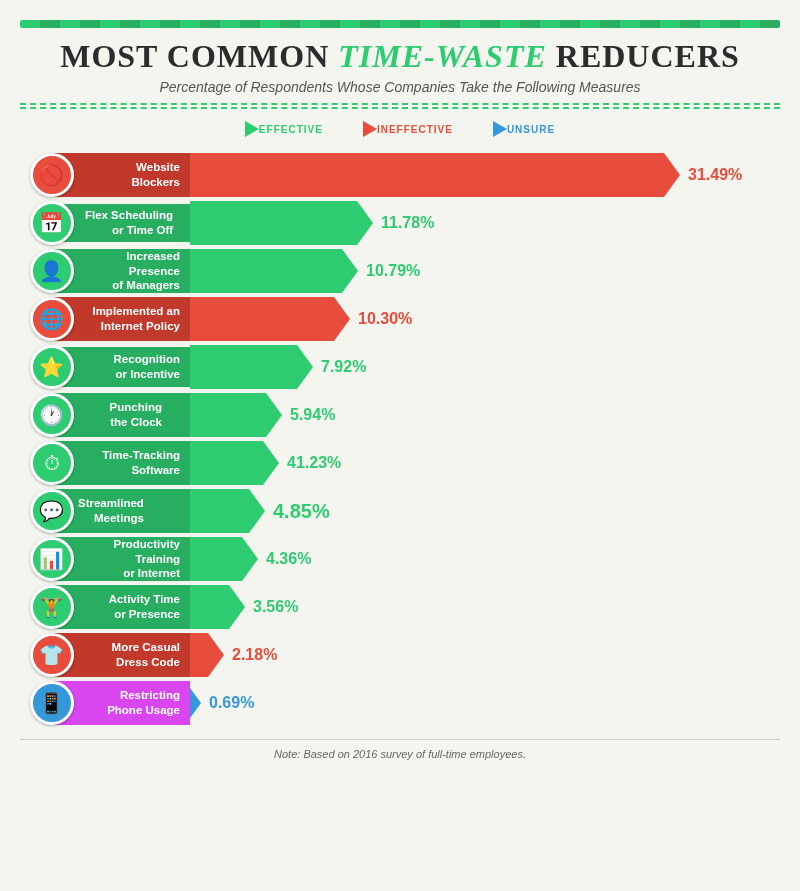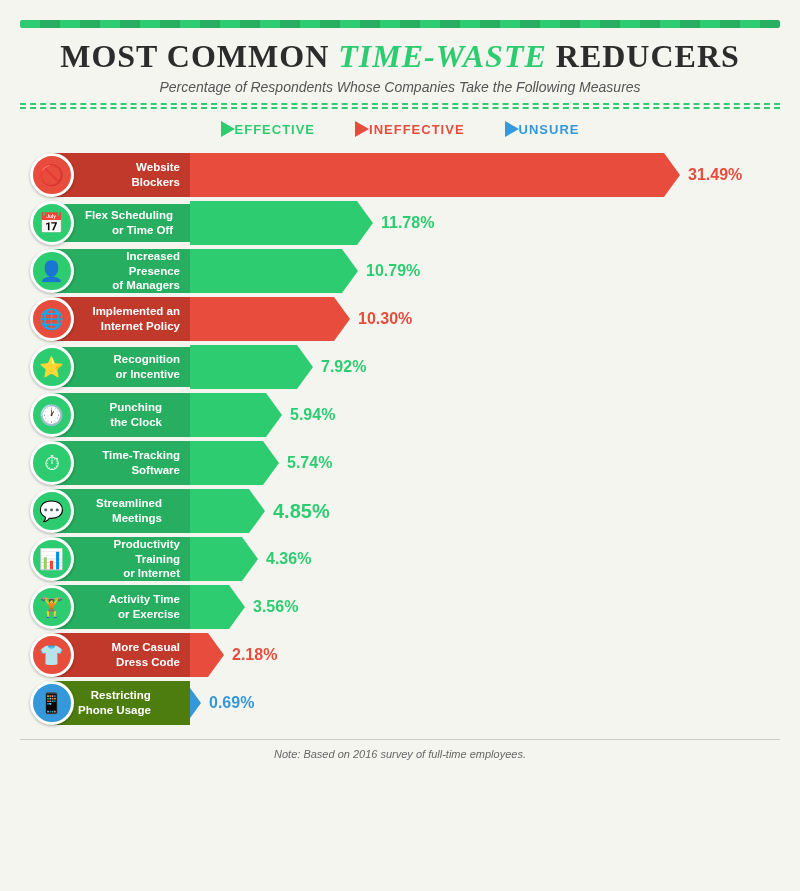--- a/index.html
+++ b/index.html
@@ -55,21 +55,21 @@
     
     .legend {
       display: flex;
       justify-content: center;
       gap: 40px;
       margin-bottom: 16px;
     }
     .legend-item {
       display: flex;
       align-items: center;
-      font-size: 13px;
+      font-size: 10px;
       font-weight: bold;
       letter-spacing: 1px;
     }
     .legend-arrow {
       width: 0;
       height: 0;
     }
     .legend-arrow-green {
       border-top: 8px solid transparent;
       border-bottom: 8px solid transparent;
@@ -205,26 +205,26 @@
         </div>
       </div>
       <div style="display: flex; align-items: center; margin-bottom: 4px; position: relative;">
         <div style="width: 44px; height: 44px; border-radius: 50%; display: flex; align-items: center; justify-content: center; flex-shrink: 0; font-size: 20px; color: white; border: 3px solid white; box-shadow: rgba(0, 0, 0, 0.3) 0px 1px 3px; z-index: 2; position: relative; background: rgb(46, 204, 113); margin-right: -2px;">⏱</div>
         <div style="background: rgb(39, 174, 96); height: 44px; display: flex; align-items: center; justify-content: flex-end; padding-right: 10px; flex-shrink: 0; width: 140px; margin-left: -22px; padding-left: 28px;">
           <span style="font-size: 11.5px; font-weight: bold; color: white; text-align: right; line-height: 1.3; white-space: pre-line;">Time-Tracking
 Software</span>
         </div>
         <div style="flex: 1 1 0%; height: 44px; position: relative; display: flex; align-items: center;">
           <div style="height: 100%; width: 89px; background: rgb(46, 204, 113); clip-path: polygon(0px 0px, calc(100% - 16px) 0px, 100% 50%, calc(100% - 16px) 100%, 0px 100%); position: relative;"></div>
-          <span style="position: absolute; left: 97px; font-size: 16px; font-weight: bold; white-space: nowrap; color: rgb(46, 204, 113);">5.74%</span>
+          <span style="position: absolute; left: 97px; font-size: 16px; font-weight: bold; white-space: nowrap; color: rgb(46, 204, 113);">41.23%</span>
         </div>
       </div>
       <div style="display: flex; align-items: center; margin-bottom: 4px; position: relative;">
         <div style="width: 44px; height: 44px; border-radius: 50%; display: flex; align-items: center; justify-content: center; flex-shrink: 0; font-size: 20px; color: white; border: 3px solid white; box-shadow: rgba(0, 0, 0, 0.3) 0px 1px 3px; z-index: 2; position: relative; background: rgb(46, 204, 113); margin-right: -2px;">💬</div>
-        <div style="background: rgb(39, 174, 96); height: 44px; display: flex; align-items: center; justify-content: center; padding-right: 10px; flex-shrink: 0; width: 140px; margin-left: -22px; padding-left: 28px;">
+        <div style="background: rgb(39, 174, 96); height: 44px; display: flex; align-items: center; justify-content: flex-start; padding-right: 10px; flex-shrink: 0; width: 140px; margin-left: -22px; padding-left: 28px;">
           <span style="font-size: 11.5px; font-weight: bold; color: white; text-align: right; line-height: 1.3; white-space: pre-line;">Streamlined
 Meetings</span>
         </div>
         <div style="flex: 1 1 0%; height: 44px; position: relative; display: flex; align-items: center;">
           <div style="height: 100%; width: 75px; background: rgb(46, 204, 113); clip-path: polygon(0px 0px, calc(100% - 16px) 0px, 100% 50%, calc(100% - 16px) 100%, 0px 100%); position: relative;"></div>
           <span style="position: absolute; left: 83px; font-size: 20px; font-weight: bold; white-space: nowrap; color: rgb(46, 204, 113);">4.85%</span>
         </div>
       </div>
       <div style="display: flex; align-items: center; margin-bottom: 4px; position: relative;">
         <div style="width: 44px; height: 44px; border-radius: 50%; display: flex; align-items: center; justify-content: center; flex-shrink: 0; font-size: 20px; color: white; border: 3px solid white; box-shadow: rgba(0, 0, 0, 0.3) 0px 1px 3px; z-index: 2; position: relative; background: rgb(46, 204, 113); margin-right: -2px;">📊</div>
@@ -234,41 +234,41 @@
         </div>
         <div style="flex: 1 1 0%; height: 44px; position: relative; display: flex; align-items: center;">
           <div style="height: 100%; width: 68px; background: rgb(46, 204, 113); clip-path: polygon(0px 0px, calc(100% - 16px) 0px, 100% 50%, calc(100% - 16px) 100%, 0px 100%); position: relative;"></div>
           <span style="position: absolute; left: 76px; font-size: 16px; font-weight: bold; white-space: nowrap; color: rgb(46, 204, 113);">4.36%</span>
         </div>
       </div>
       <div style="display: flex; align-items: center; margin-bottom: 4px; position: relative;">
         <div style="width: 44px; height: 44px; border-radius: 50%; display: flex; align-items: center; justify-content: center; flex-shrink: 0; font-size: 20px; color: white; border: 3px solid white; box-shadow: rgba(0, 0, 0, 0.3) 0px 1px 3px; z-index: 2; position: relative; background: rgb(46, 204, 113); margin-right: -2px;">🏋</div>
         <div style="background: rgb(39, 174, 96); height: 44px; display: flex; align-items: center; justify-content: flex-end; padding-right: 10px; flex-shrink: 0; width: 140px; margin-left: -22px; padding-left: 28px;">
           <span style="font-size: 11.5px; font-weight: bold; color: white; text-align: right; line-height: 1.3; white-space: pre-line;">Activity Time
-or Exercise</span>
+or Presence</span>
         </div>
         <div style="flex: 1 1 0%; height: 44px; position: relative; display: flex; align-items: center;">
           <div style="height: 100%; width: 55px; background: rgb(46, 204, 113); clip-path: polygon(0px 0px, calc(100% - 16px) 0px, 100% 50%, calc(100% - 16px) 100%, 0px 100%); position: relative;"></div>
           <span style="position: absolute; left: 63px; font-size: 16px; font-weight: bold; white-space: nowrap; color: rgb(46, 204, 113);">3.56%</span>
         </div>
       </div>
       <div style="display: flex; align-items: center; margin-bottom: 4px; position: relative;">
         <div style="width: 44px; height: 44px; border-radius: 50%; display: flex; align-items: center; justify-content: center; flex-shrink: 0; font-size: 20px; color: white; border: 3px solid white; box-shadow: rgba(0, 0, 0, 0.3) 0px 1px 3px; z-index: 2; position: relative; background: rgb(231, 76, 60); margin-right: -2px;">👕</div>
         <div style="background: rgb(192, 57, 43); height: 44px; display: flex; align-items: center; justify-content: flex-end; padding-right: 10px; flex-shrink: 0; width: 140px; margin-left: -22px; padding-left: 28px;">
           <span style="font-size: 11.5px; font-weight: bold; color: white; text-align: right; line-height: 1.3; white-space: pre-line;">More Casual
 Dress Code</span>
         </div>
         <div style="flex: 1 1 0%; height: 44px; position: relative; display: flex; align-items: center;">
           <div style="height: 100%; width: 34px; background: rgb(231, 76, 60); clip-path: polygon(0px 0px, calc(100% - 16px) 0px, 100% 50%, calc(100% - 16px) 100%, 0px 100%); position: relative;"></div>
           <span style="position: absolute; left: 42px; font-size: 16px; font-weight: bold; white-space: nowrap; color: rgb(231, 76, 60);">2.18%</span>
         </div>
       </div>
       <div style="display: flex; align-items: center; margin-bottom: 4px; position: relative;">
         <div style="width: 44px; height: 44px; border-radius: 50%; display: flex; align-items: center; justify-content: center; flex-shrink: 0; font-size: 20px; color: white; border: 3px solid white; box-shadow: rgba(0, 0, 0, 0.3) 0px 1px 3px; z-index: 2; position: relative; background: rgb(52, 152, 219); margin-right: -2px;">📱</div>
-        <div style="background: #4d7c0f; height: 44px; display: flex; align-items: center; padding-right: 10px; flex-shrink: 0; width: 140px; margin-left: -22px; padding-left: 28px;">
+        <div style="background: #d946ef; height: 44px; display: flex; align-items: center; justify-content: flex-end; padding-right: 10px; flex-shrink: 0; width: 140px; margin-left: -22px; padding-left: 28px;">
           <span style="font-size: 11.5px; font-weight: bold; color: white; text-align: right; line-height: 1.3; white-space: pre-line;">Restricting
 Phone Usage</span>
         </div>
         <div style="flex: 1 1 0%; height: 44px; position: relative; display: flex; align-items: center;">
           <div style="height: 100%; width: 11px; background: rgb(52, 152, 219); clip-path: polygon(0px 0px, calc(100% - 16px) 0px, 100% 50%, calc(100% - 16px) 100%, 0px 100%); position: relative;"></div>
           <span style="position: absolute; left: 19px; font-size: 16px; font-weight: bold; white-space: nowrap; color: rgb(52, 152, 219);">0.69%</span>
         </div>
       </div>
     </div>
 

